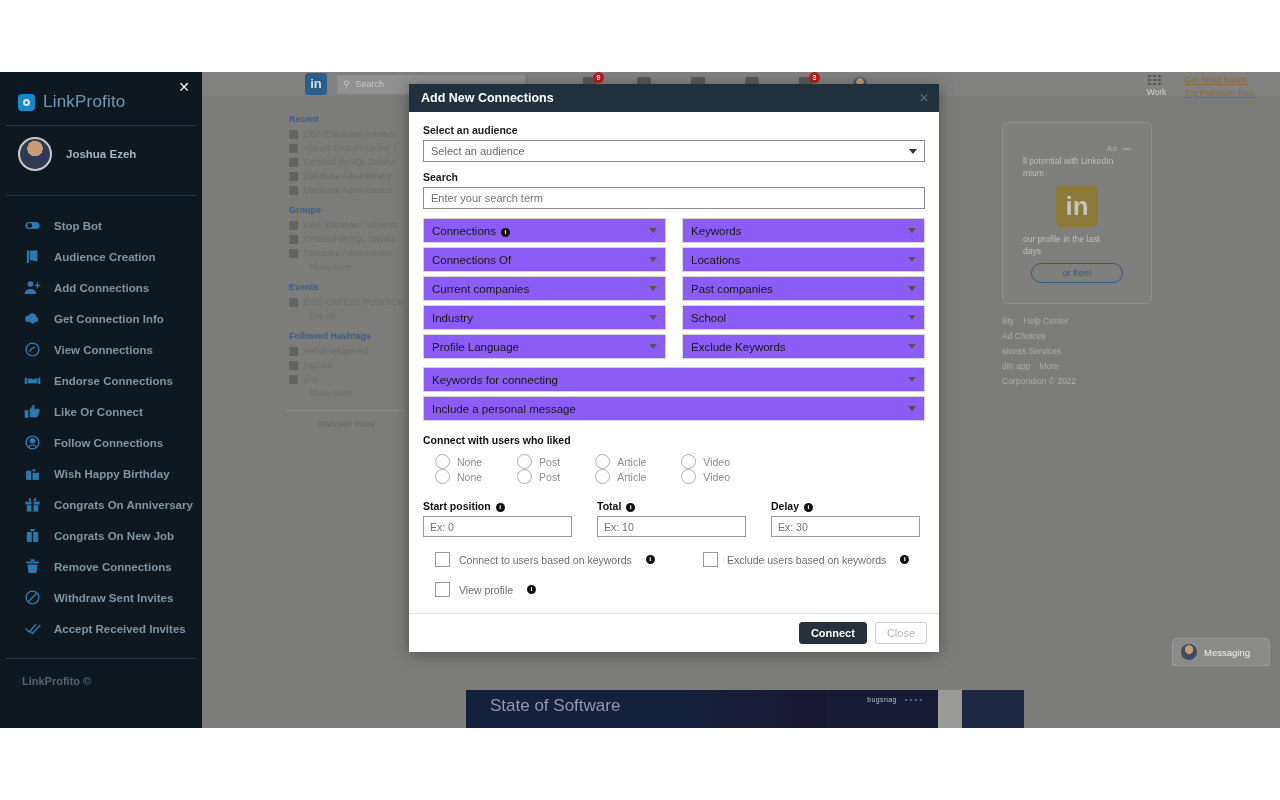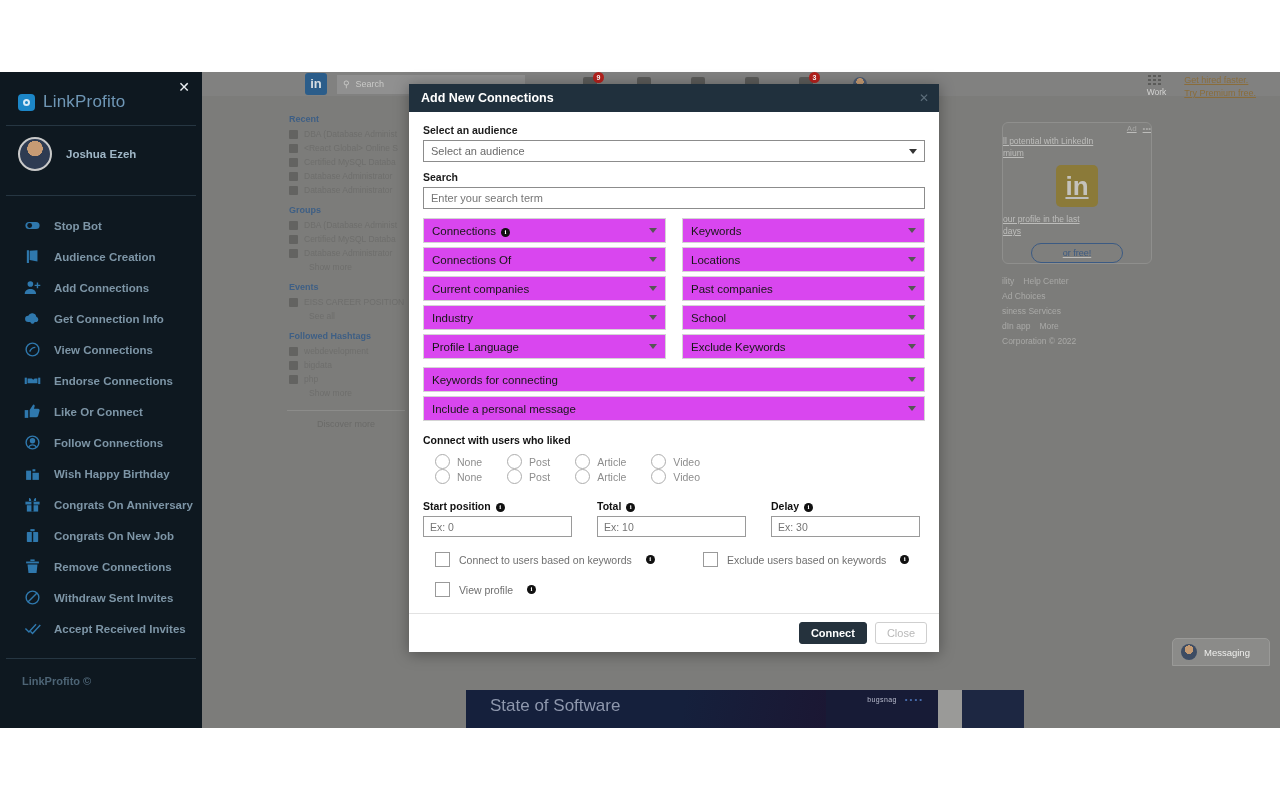--- a/index.html
+++ b/index.html
@@ -68,22 +68,22 @@
   .li-left .ic { width:9px; height:9px; background:#636361; flex:none; border-radius:1px;}
   .li-left .more { margin-left:22px; color:#6e6e6c; }
   .li-disc {
     margin-top:12px; padding:8px 0; text-align:center; color:#6a6a68; font-size:9px;
     border-top:1px solid #8c8c8a;
   }
 
   
   .li-right { position:absolute; left:800px; top:50px; width:150px; }
   .li-adcard {
-    background:#7f7f7d; border:1px solid #8f8f8d; border-radius:6px; padding:0;
-    color:#bdbdbb; font-size:8.5px; line-height:12px;text-decoration:underline;
+    background:#7f7f7d; border:1px solid #8f8f8d; border-radius:6px; padding:20px;
+    color:#bdbdbb; font-size:8.5px; line-height:12px;
   }
   .li-adcard .adhead { display:flex; justify-content:flex-end; gap:6px; color:#a8a8a6; font-size:8px;}
   .li-adimg { width:42px; height:42px; background:#8b7a39; border-radius:5px; margin:6px auto;
     color:#c4c2bb; font-size:26px; font-weight:bold; text-align:center; line-height:42px;}
   .li-adbtn { display:block; margin:6px auto 0; width:92px; height:20px; border:1px solid #3b5a83;
     border-radius:10px; color:#3b5a83; font-size:9px; text-align:center; line-height:19px;}
   .li-foot { margin-top:10px; font-size:8.5px; color:#a9a9a7; line-height:15px;}
   .li-foot span { margin-right:9px; }
 
   
@@ -160,34 +160,34 @@
     font-size:11px; color:#6a6a6a; padding:0 7px; font-family:"Liberation Sans", sans-serif;
     display:flex; align-items:center; justify-content:space-between;
   }
   .fld.input { color:#9b9b9b; }
   .caret { width:0;height:0;border-left:4px solid transparent;border-right:4px solid transparent;border-top:5px solid #333; }
   .mb10 { margin-bottom:9px; }
 
   .grid2 { display:flex; gap:16px; }
   .col { flex:1; }
   .sel {
-    height:25px; border:1px solid #d4d4d4; background:#d946ef; margin-bottom:4px;
+    height:25px; border:1px solid #d4d4d4; background:#8b5cf6; margin-bottom:4px;
     display:flex; align-items:center; justify-content:space-between; padding:0 8px;
     font-size:11.5px; color:#171717; cursor:pointer;
   }
   .sel .caret { border-top-color:#555; }
   .info {
     display:inline-block; width:9px; height:9px; border-radius:50%;
     background:#111; color:#fff; font-size:7px; line-height:9px; text-align:center;
     font-weight:bold; margin-left:5px; vertical-align:1px; font-family:"Liberation Serif", serif;
   }
   .sel-wide { height:25px; }
 
   .sec-lbl { font-size:10.5px; font-weight:bold; color:#111; margin:13px 0 8px; }
-  .radios { display:flex; gap:25px; padding-left:12px; }
+  .radios { display:flex; gap:35px; padding-left:12px; }
   .radio { display:flex; align-items:center; gap:7px; cursor:pointer; }
   .radio .dot { width:15px; height:15px; border:1px solid #adadad; border-radius:50%; background:#fff; }
   .radio .t { font-size:10.5px; color:#8d8d8d; }
 
   .three { display:flex; gap:20px; margin-top:16px; }
   .three .col3 { flex:1; }
   .three .lab { font-size:10.5px; font-weight:bold; color:#111; margin-bottom:4px; }
   .three .inp { height:21px; border:1px solid #9a9a9a; font-size:10.5px; color:#a0a0a0;
     display:flex; align-items:center; padding:0 6px; background:#fff; }
 

